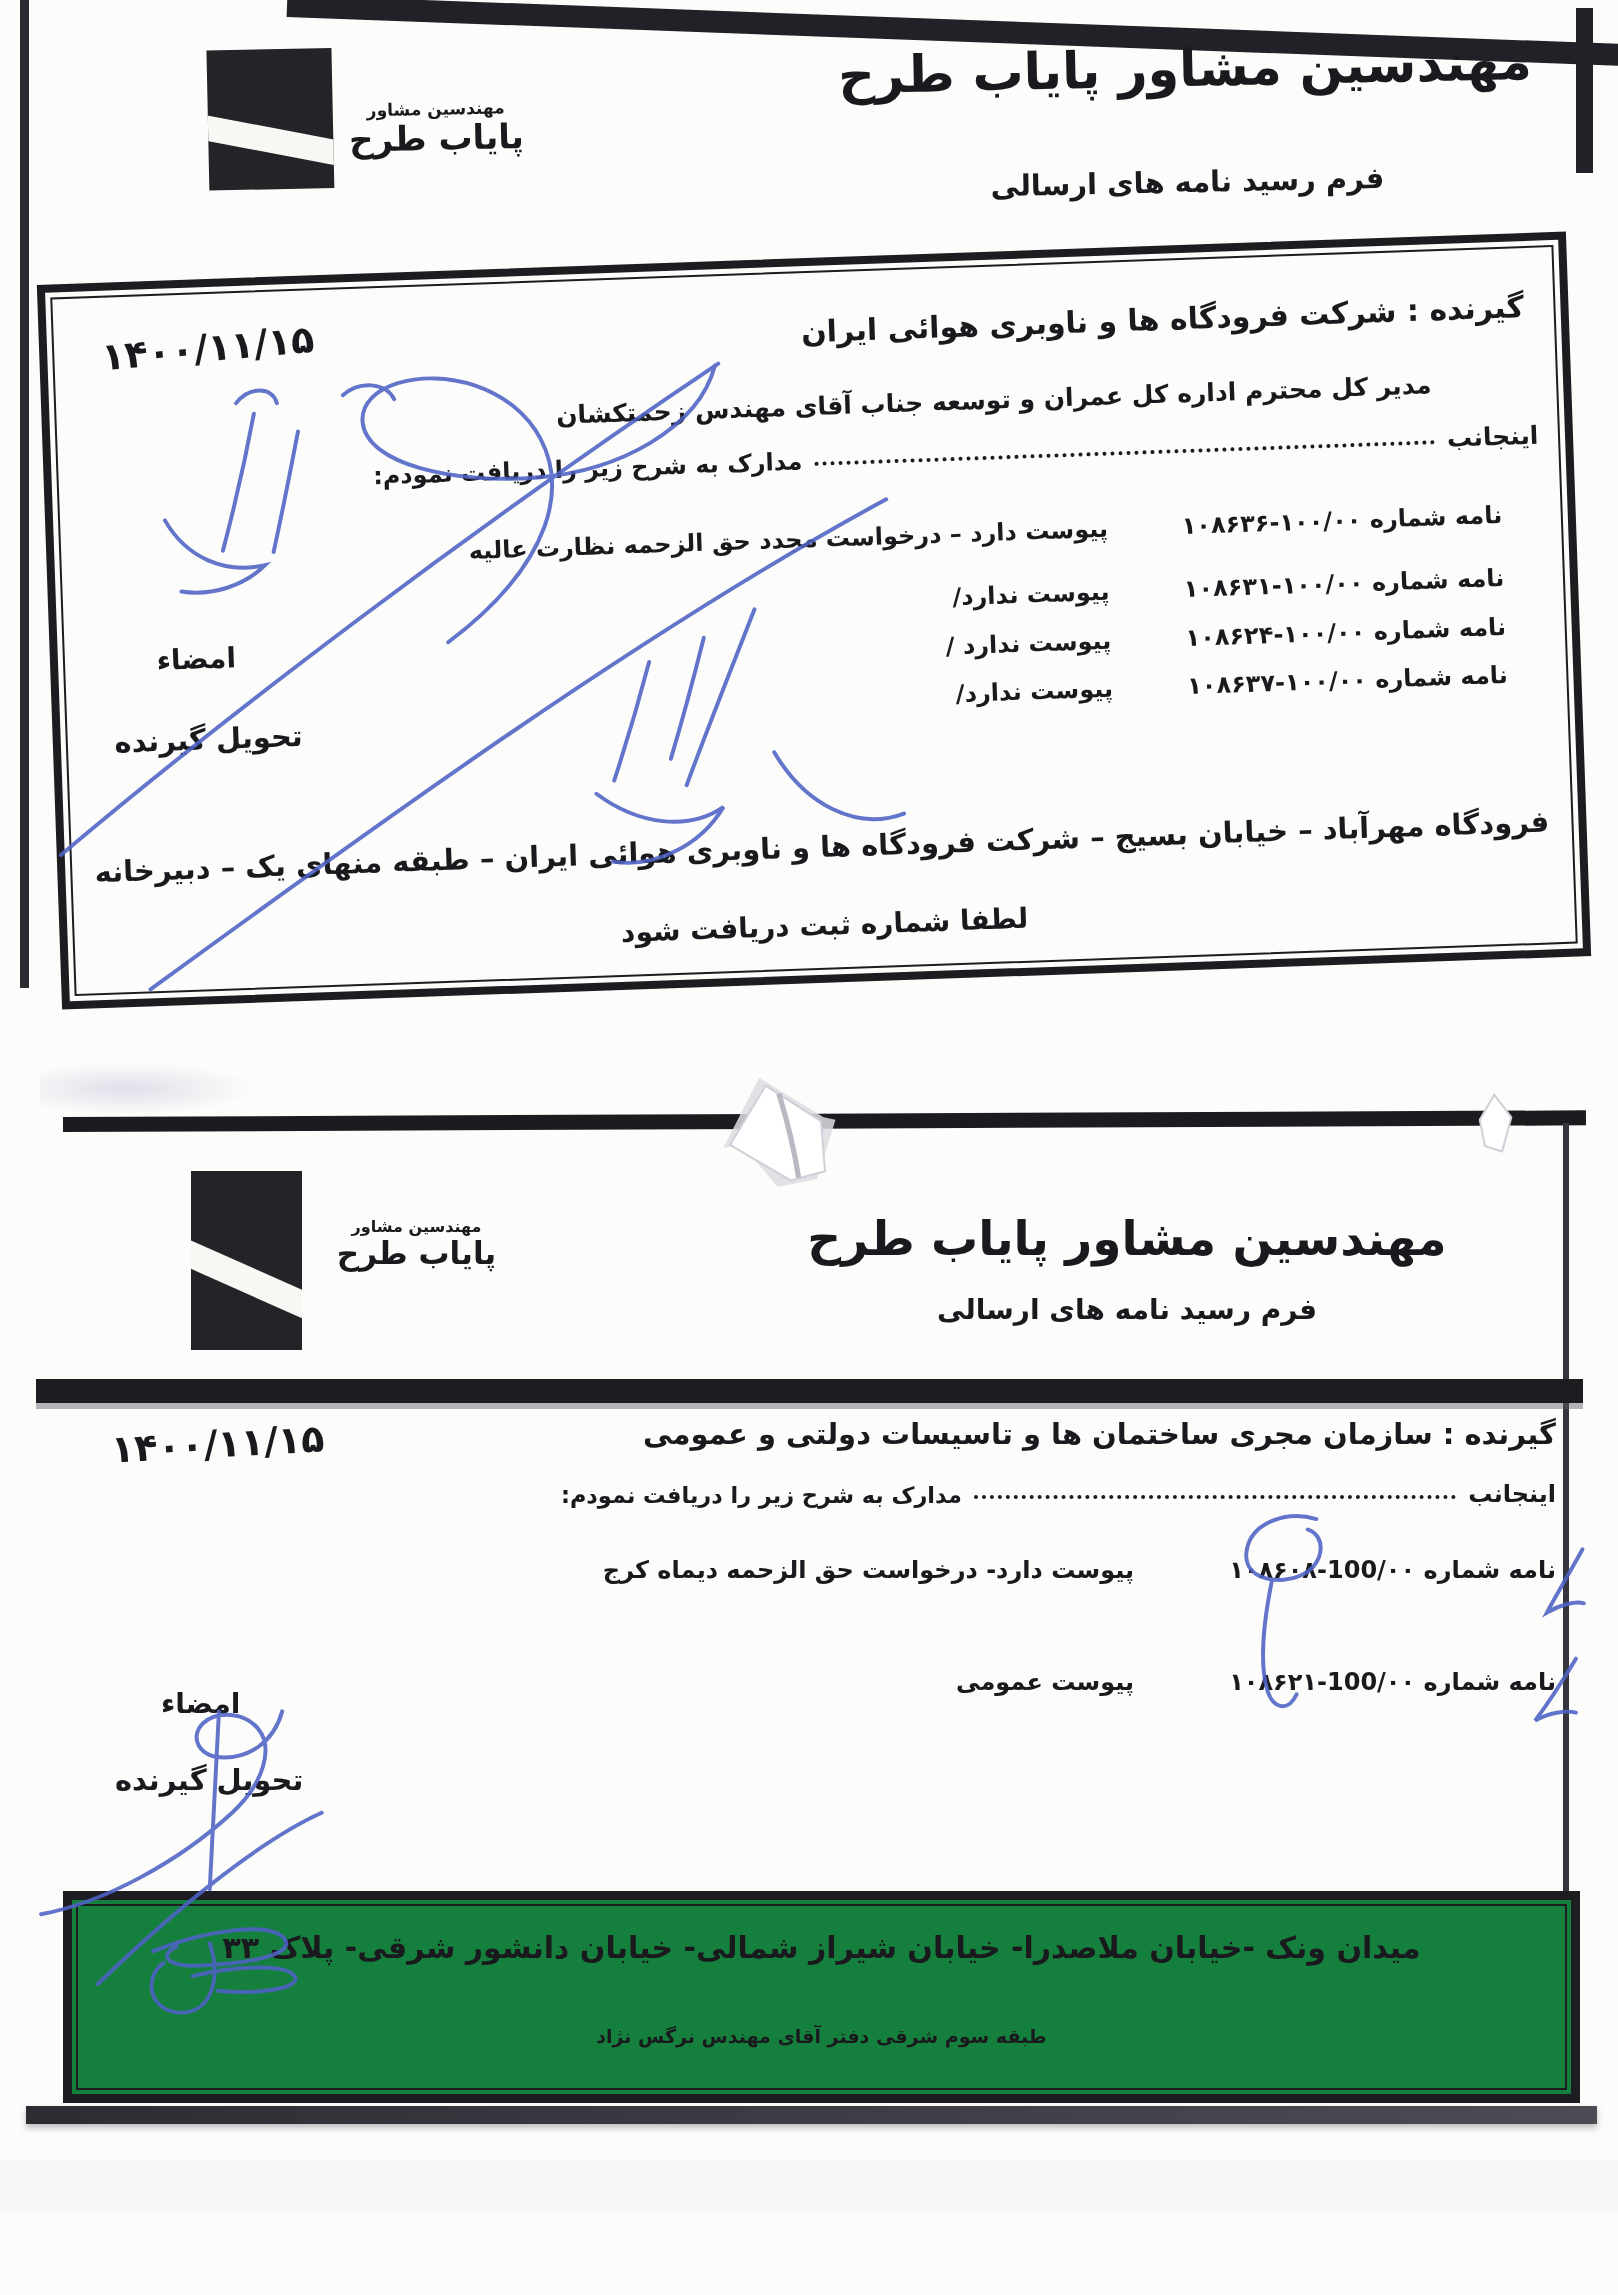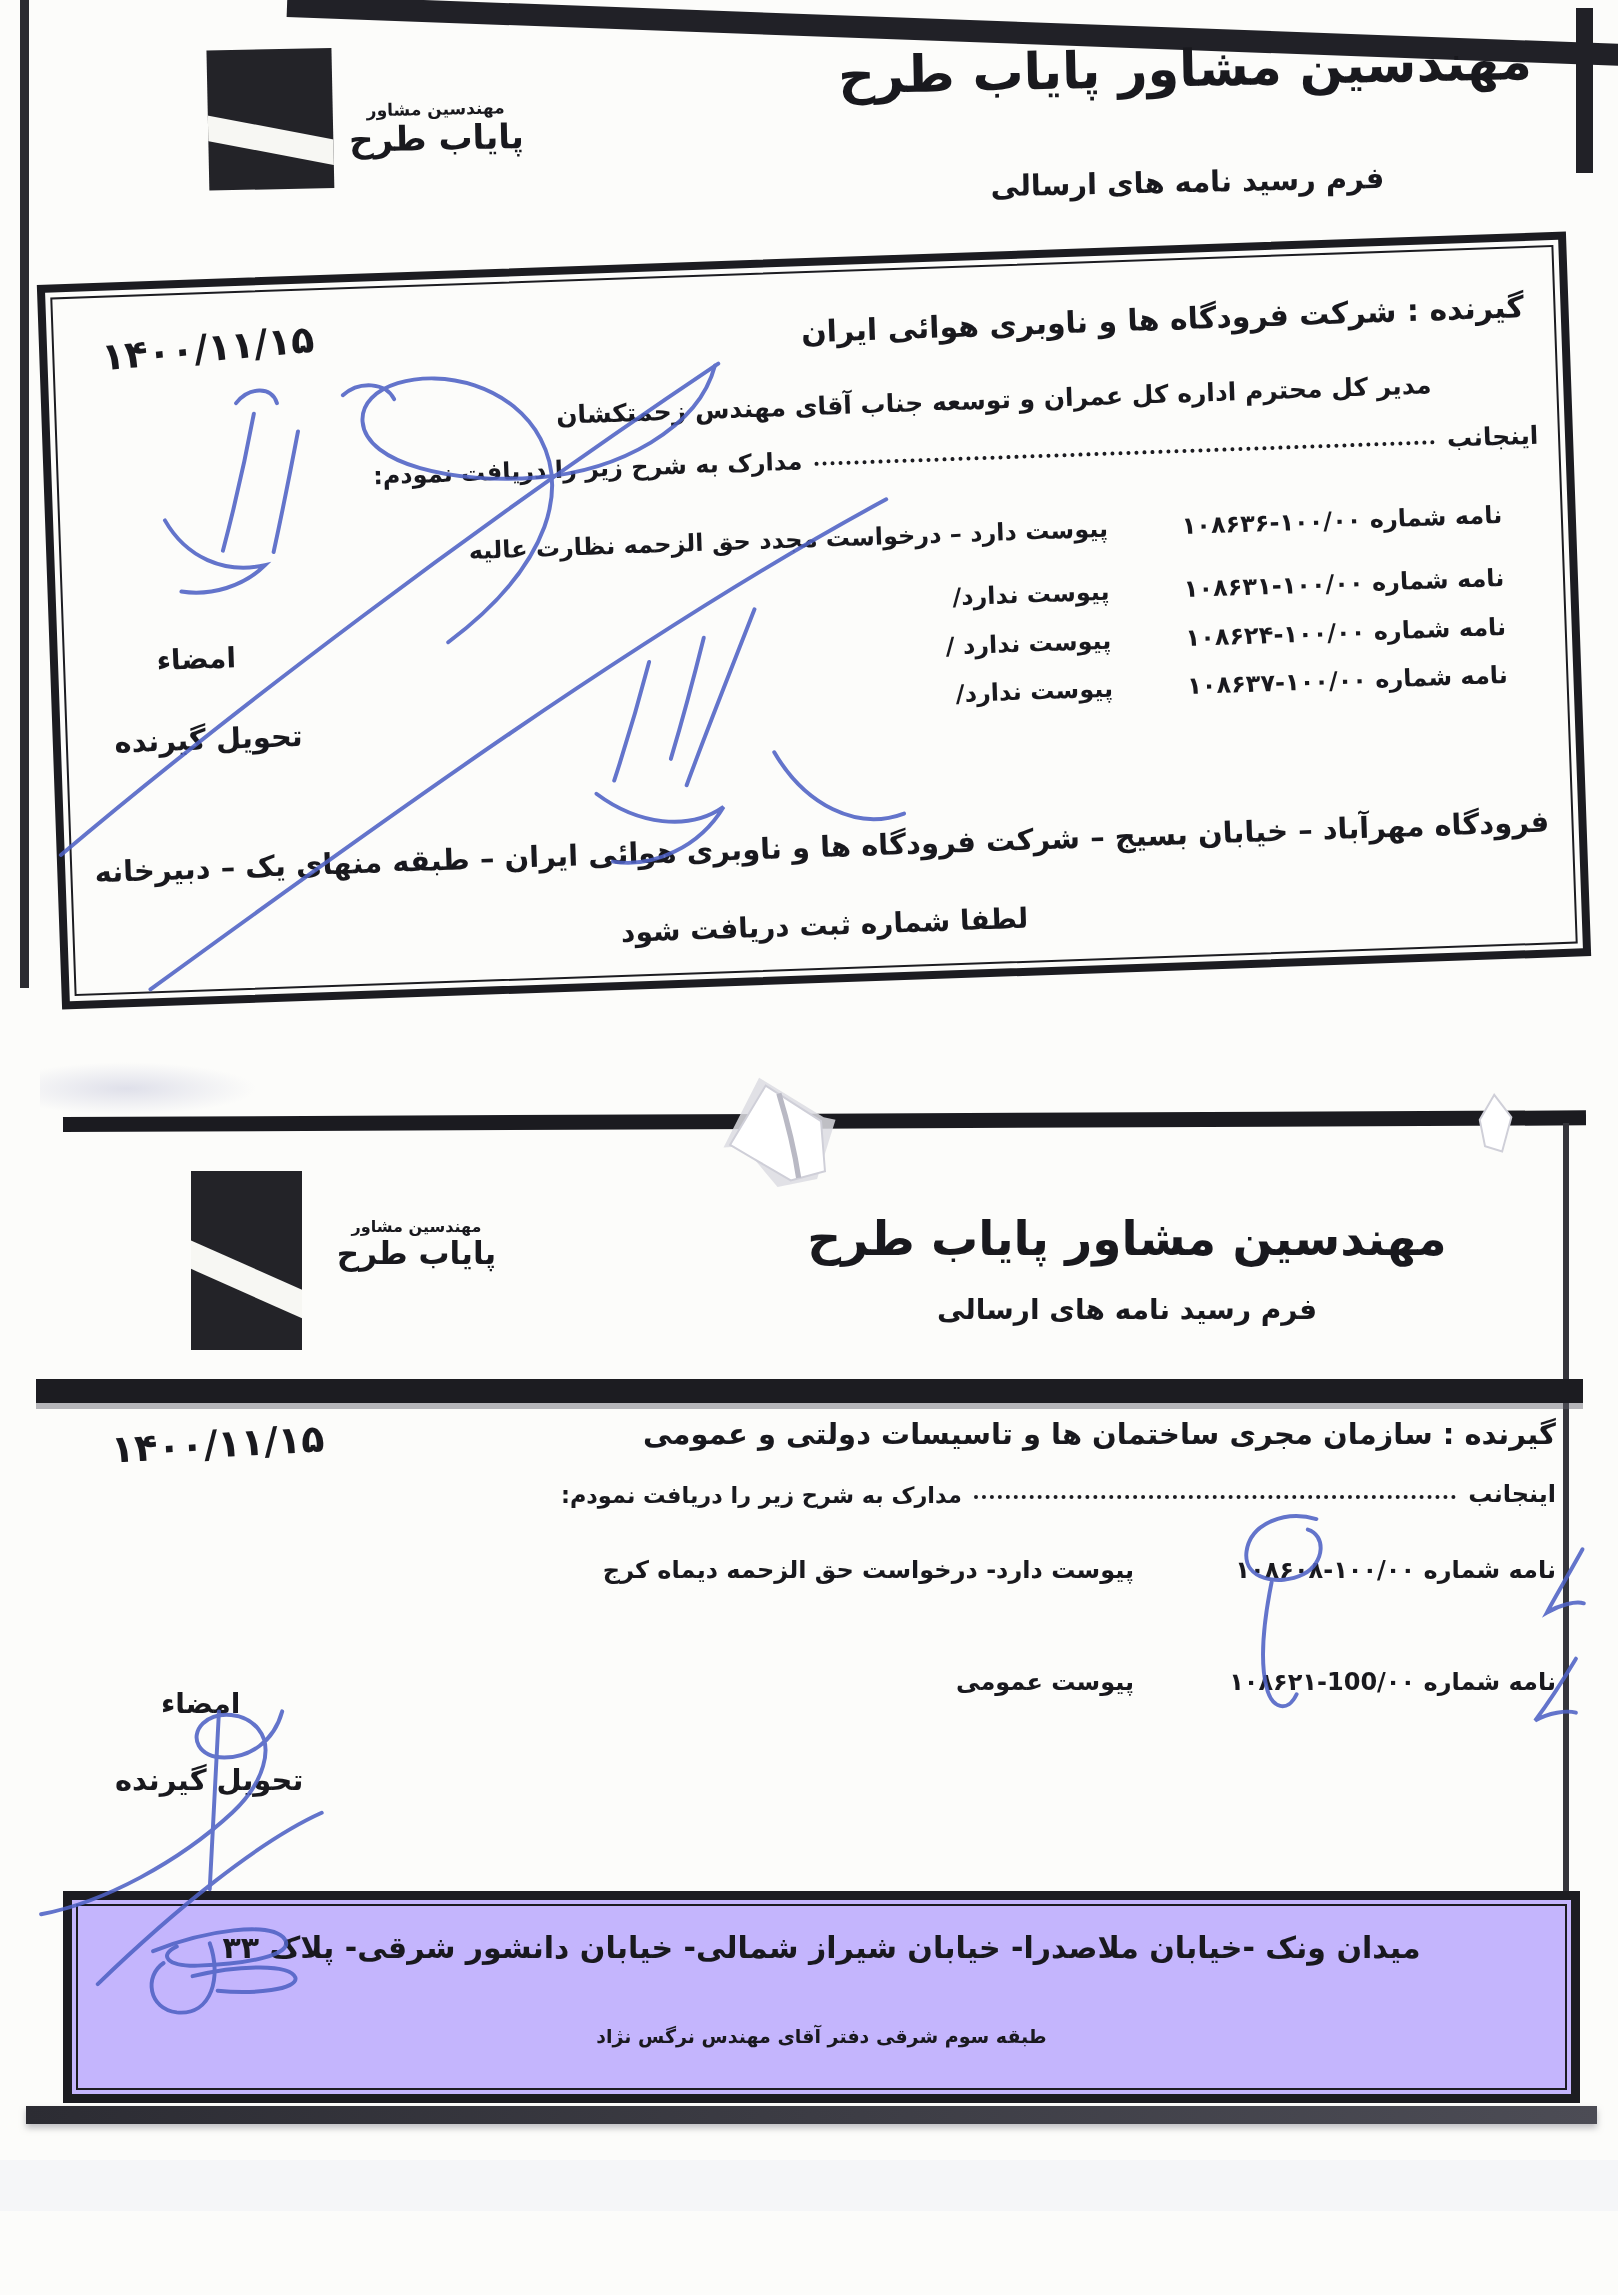--- a/index.html
+++ b/index.html
@@ -72,21 +72,21 @@
   .f2-date{left:111px;top:1422px;}
   .f2-recipient{right:63px;top:1417px;font-size:29px;text-align:right;}
   .f2-decl{right:63px;top:1480px;width:995px;}
   .f2-decl .pre{font-size:24px;} .f2-decl .suf{font-size:22.4px;} .f2-decl .dots{border-bottom-width:4px;}
   .f2-row{right:63px;width:1087px;}
   .f2-row .num{width:422px;}
   .f2-r0{top:1556px;} .f2-r1{top:1668px;}
   .f2-sig-label{left:161px;top:1687px;font-size:28px;}
   .f2-recv-label{left:115px;top:1763px;font-size:29px;}
   .p2-addr-box{left:63px;top:1891px;width:1517px;height:212px;border:9.2px solid #1c1c21;
-               padding:4px;box-sizing:border-box;background:#c4b5fd;}
+               padding:4px;box-sizing:border-box;background:#15803d;}
   .p2-addr-inner{position:relative;width:100%;height:100%;border:2px solid #1c1c21;box-sizing:border-box;}
   .f2-addr1{left:0;top:24px;width:100%;font-size:30px;}
   .f2-addr2{left:0;top:119px;width:100%;font-size:19px;}
 
   svg.overlay{position:absolute;left:0;top:0;width:1619px;height:2295px;pointer-events:none;}
 </style>
 </head>
 <body>
 
 <div id="canvas">
@@ -168,21 +168,21 @@
   <div class="abs fa date-stamp f2-date">۱۴۰۰/۱۱/۱۵</div>
   <div class="abs fa f2-recipient">گیرنده : سازمان مجری ساختمان ها و تاسیسات دولتی و عمومی</div>
 
   <div class="abs decl f2-decl">
     <span class="pre fa">اینجانب</span>
     <span class="dots"></span>
     <span class="suf fa">مدارک به شرح زیر را دریافت نمودم:</span>
   </div>
 
   <div class="abs letrow f2-row f2-r0">
-    <span class="num fa">نامه شماره ۱۰۰/۰۰-۱۰۸۶۰۸</span>
+    <span class="num fa">نامه شماره 100/۰۰-۱۰۸۶۰۸</span>
     <span class="att fa">پیوست دارد- درخواست حق الزحمه دیماه کرج</span>
   </div>
   <div class="abs letrow f2-row f2-r1">
     <span class="num fa">نامه شماره 100/۰۰-۱۰۸۶۲۱</span>
     <span class="att fa">پیوست عمومی</span>
   </div>
 
   <div class="abs fa f2-sig-label">امضاء</div>
   <div class="abs fa f2-recv-label">تحویل گیرنده</div>
 

